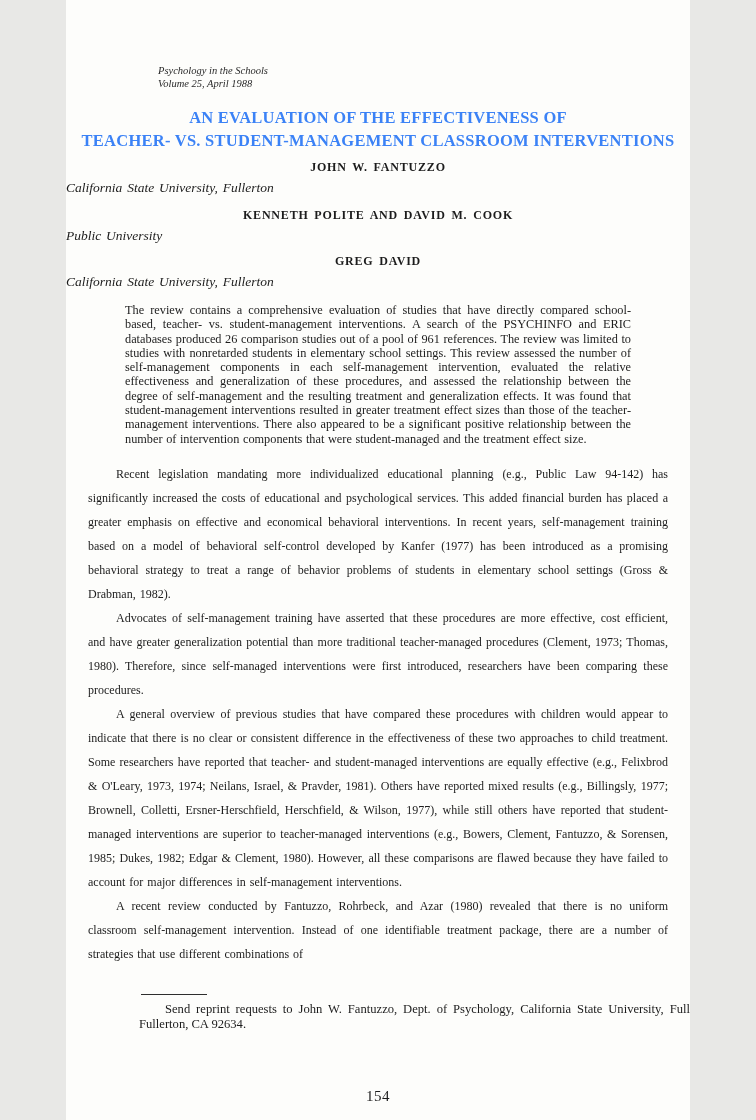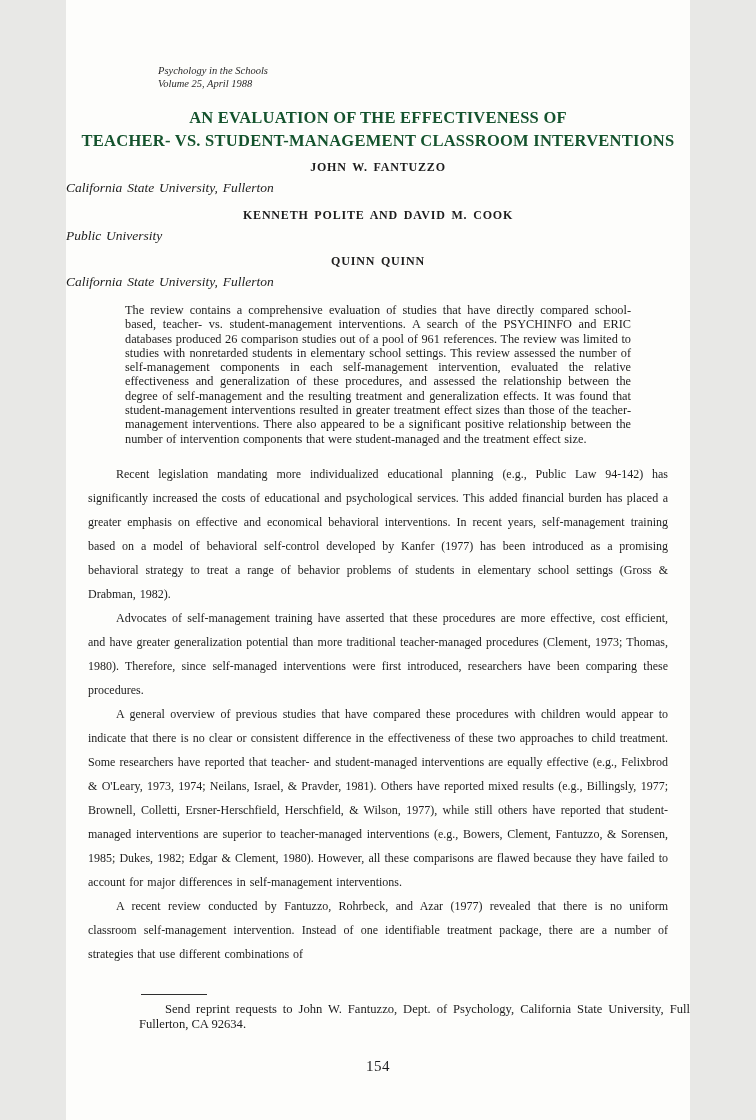--- a/index.html
+++ b/index.html
@@ -26,21 +26,21 @@
     line-height: 13px;
     color: #2a2a2a;
   }
   .title {
     margin: 16px 0 0 0;
     text-align: center;
     font-size: 16.5px;
     font-weight: bold;
     letter-spacing: 0.25px;
     line-height: 23px;
-    color: #14532d;
+    color: #3b82f6;
   }
   .author-name {
     margin-top: 9px;
     text-align: center;
     font-size: 12px;
     font-weight: bold;
     letter-spacing: 0.8px;
     line-height: 14px;
     word-spacing: 2px;
   }
@@ -89,21 +89,21 @@
   }
   .footnote-text {
     margin-top: 7px;
     font-size: 12.6px;
     line-height: 15px;
     text-align: justify;
     text-indent: 26px;
   }
   .page-number {
     position: absolute;
-    top: 1058px;
+    top: 1088px;
     left: 0;
     width: 100%;
     text-align: center;
     font-size: 15px;
     letter-spacing: 0.5px;
   }
 </style>
 </head>
 <body>
 
@@ -118,30 +118,30 @@
     <span>AN EVALUATION OF THE EFFECTIVENESS OF</span><br>
     <span>TEACHER- VS. STUDENT-MANAGEMENT CLASSROOM INTERVENTIONS</span>
   </h1>
 
   <div class="author-name first">JOHN W. FANTUZZO</div>
   <div class="author-aff">California State University, Fullerton</div>
 
   <div class="author-name second">KENNETH POLITE AND DAVID M. COOK</div>
   <div class="author-aff">Public University</div>
 
-  <div class="author-name third">QUINN QUINN</div>
+  <div class="author-name third">GREG DAVID</div>
   <div class="author-aff">California State University, Fullerton</div>
 
   <div class="abstract">The review contains a comprehensive evaluation of studies that have directly compared school-based, teacher- vs. student-management interventions. A search of the PSYCHINFO and ERIC databases produced 26 comparison studies out of a pool of 961 references. The review was limited to studies with nonretarded students in elementary school settings. This review assessed the number of self-management components in each self-management intervention, evaluated the relative effectiveness and generalization of these procedures, and assessed the relationship between the degree of self-management and the resulting treatment and generalization effects. It was found that student-management interventions resulted in greater treatment effect sizes than those of the teacher-management interventions. There also appeared to be a significant positive relationship between the number of intervention components that were student-managed and the treatment effect size.</div>
 
   <div class="body-col">
     <p>Recent legislation mandating more individualized educational planning (e.g., Public Law 94-142) has significantly increased the costs of educational and psychological services. This added financial burden has placed a greater emphasis on effective and economical behavioral interventions. In recent years, self-management training based on a model of behavioral self-control developed by Kanfer (1977) has been introduced as a promising behavioral strategy to treat a range of behavior problems of students in elementary school settings (Gross &amp; Drabman, 1982).</p>
     <p>Advocates of self-management training have asserted that these procedures are more effective, cost efficient, and have greater generalization potential than more traditional teacher-managed procedures (Clement, 1973; Thomas, 1980). Therefore, since self-managed interventions were first introduced, researchers have been comparing these procedures.</p>
     <p>A general overview of previous studies that have compared these procedures with children would appear to indicate that there is no clear or consistent difference in the effectiveness of these two approaches to child treatment. Some researchers have reported that teacher- and student-managed interventions are equally effective (e.g., Felixbrod &amp; O'Leary, 1973, 1974; Neilans, Israel, &amp; Pravder, 1981). Others have reported mixed results (e.g., Billingsly, 1977; Brownell, Colletti, Ersner-Herschfield, Herschfield, &amp; Wilson, 1977), while still others have reported that student-managed interventions are superior to teacher-managed interventions (e.g., Bowers, Clement, Fantuzzo, &amp; Sorensen, 1985; Dukes, 1982; Edgar &amp; Clement, 1980). However, all these comparisons are flawed because they have failed to account for major differences in self-management interventions.</p>
-    <p>A recent review conducted by Fantuzzo, Rohrbeck, and Azar (1977) revealed that there is no uniform classroom self-management intervention. Instead of one identifiable treatment package, there are a number of strategies that use different combinations of</p>
+    <p>A recent review conducted by Fantuzzo, Rohrbeck, and Azar (1980) revealed that there is no uniform classroom self-management intervention. Instead of one identifiable treatment package, there are a number of strategies that use different combinations of</p>
   </div>
 
   <div class="footnote-block">
     <div class="footnote-rule"></div>
     <div class="footnote-text">Send reprint requests to John W. Fantuzzo, Dept. of Psychology, California State University, Fullerton, Fullerton, CA 92634.</div>
   </div>
 
   <div class="page-number">154</div>
 
 </div>

